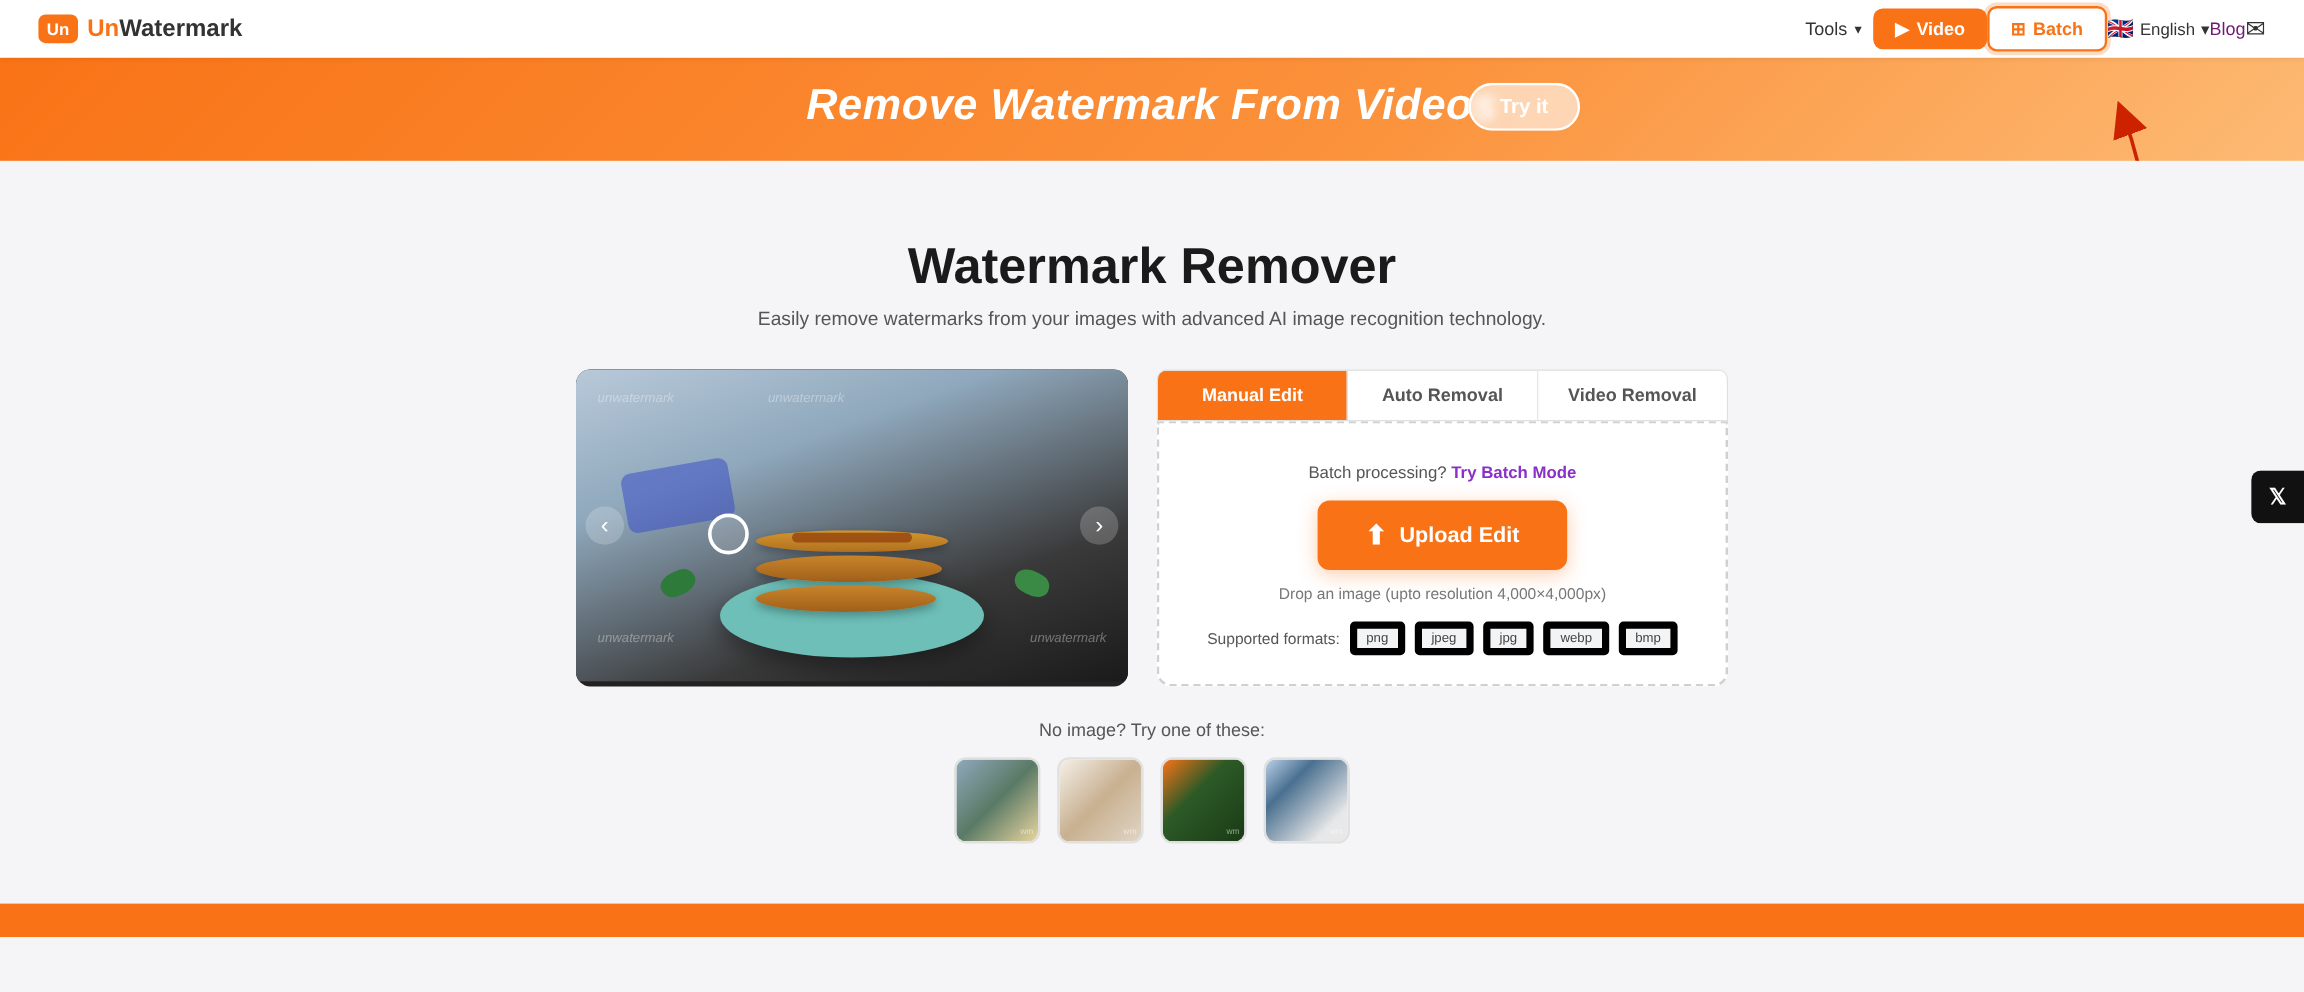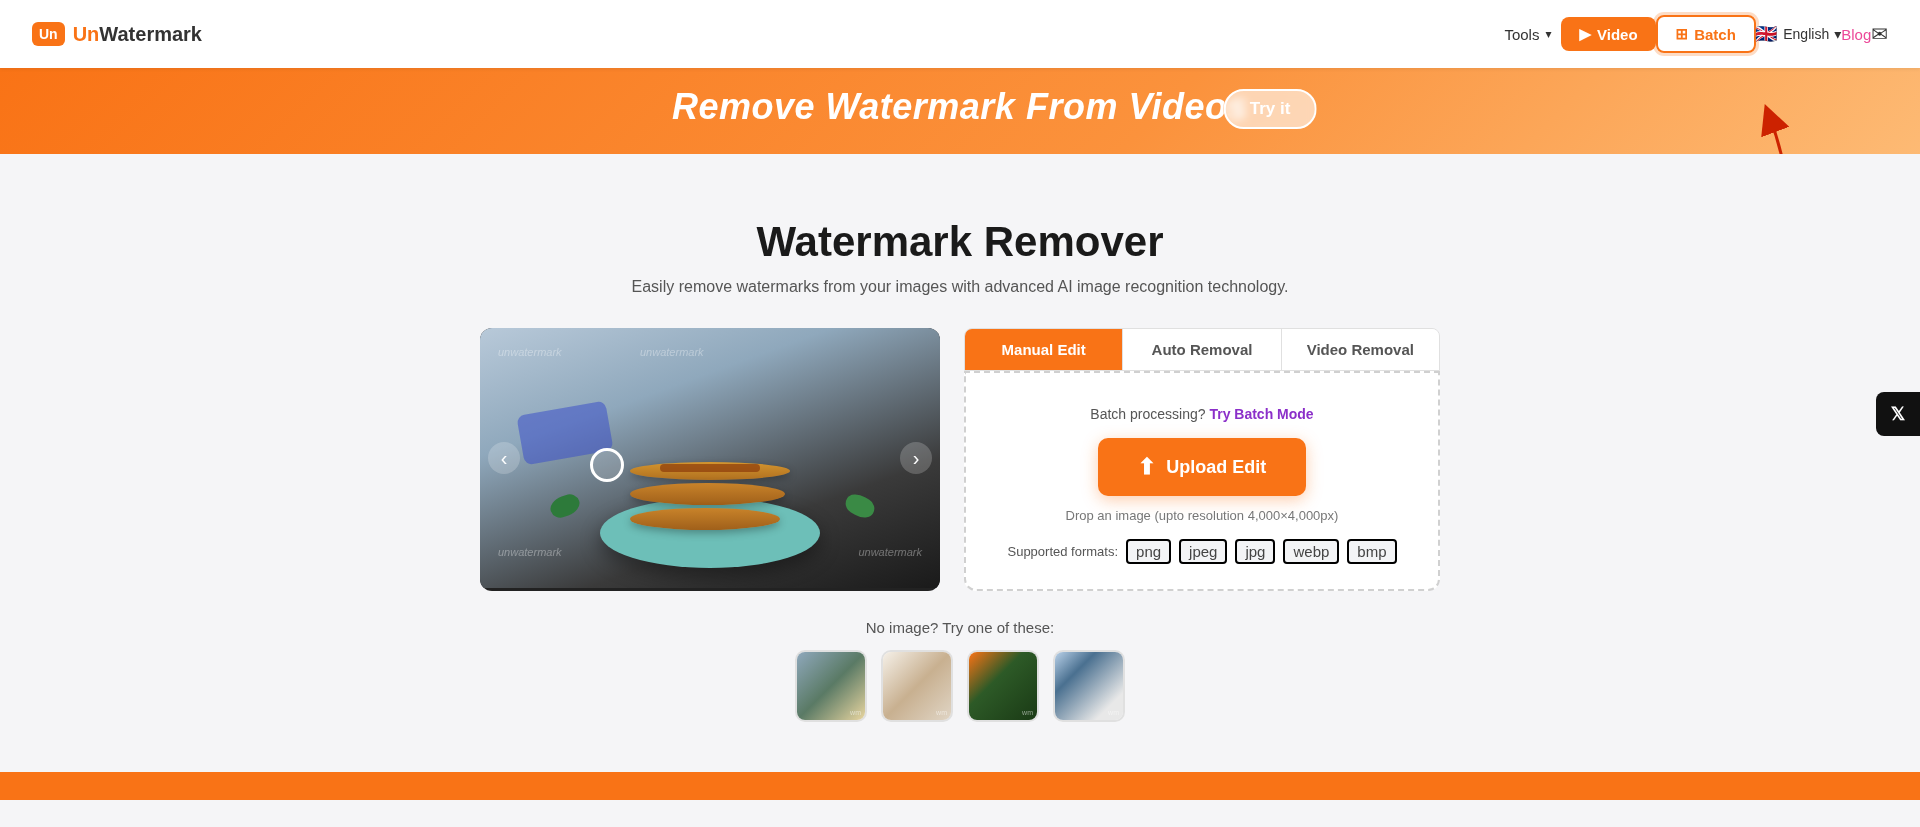--- a/index.html
+++ b/index.html
@@ -1,34 +1,34 @@
 <!DOCTYPE html>
 <html><head>
   <meta charset="utf-8">
   <style>
     * { margin: 0; padding: 0; box-sizing: border-box; }
     body { font-family: -apple-system, BlinkMacSystemFont, 'Segoe UI', Arial, sans-serif; background: #f5f5f7; overflow-x: hidden; }
 
     
     .navbar {
       display: flex; align-items: center; justify-content: space-between;
-      background: #fff; padding: 0 32px; height: 68px;
+      background: #fff; padding: 0 32px; height: 48px;
       box-shadow: 0 1px 4px rgba(0,0,0,0.08); position: relative; z-index: 10;
     }
     .nav-logo { display: flex; align-items: center; gap: 8px; font-size: 20px; font-weight: 700; color: #333; text-decoration: none; }
     .nav-logo .logo-box { background: #f97316; border-radius: 6px; padding: 4px 7px; color: #fff; font-size: 14px; font-weight: 800; }
     .nav-right { display: flex; align-items: center; }
     .nav-tools { display: flex; align-items: center; gap: 4px; font-size: 15px; color: #333; cursor: pointer; padding: 6px 10px; }
     .nav-tools .chevron { font-size: 12px; margin-left: 2px; }
     .nav-btn { display: flex; align-items: center; gap: 6px; padding: 8px 18px; border-radius: 8px; font-size: 15px; font-weight: 600; cursor: pointer; border: none; }
     .btn-video { background: #f97316; color: #fff; }
     .btn-batch { background: transparent; color: #f97316; border: 2px solid #f97316; }
     .btn-batch.highlighted { box-shadow: 0 0 0 3px #f9731640; }
     .nav-lang { display: flex; align-items: center; gap: 5px; font-size: 14px; color: #333; cursor: pointer; }
-    .nav-blog { font-size: 15px; color: #ec4899; cursor: pointer; font-weight: 500; }
+    .nav-blog { font-size: 15px; color: #701a75; cursor: pointer; font-weight: 500; }
     .nav-mail { font-size: 20px; cursor: pointer; color: #333; }
 
     
     .banner {
       background: linear-gradient(135deg, #f97316 0%, #fb923c 60%, #fdba74 100%);
       padding: 18px 0 20px 0; text-align: center; position: relative; overflow: hidden;
     }
     .banner-title { font-size: 36px; font-weight: 800; color: #fff; letter-spacing: 0.5px; margin-bottom: 6px; font-style: italic; }
     .banner-subtitle { font-size: 15px; color: #fff; opacity: 0.95; letter-spacing: 0.3px; }
     .banner-subtitle .sep { margin: 0 8px; opacity: 0.7; }
@@ -123,22 +123,22 @@
     .batch-link { color: #8b2fc9; font-weight: 700; text-decoration: none; cursor: pointer; }
     .upload-btn {
       background: #f97316; color: #fff; border: none; border-radius: 10px;
       padding: 16px 40px; font-size: 18px; font-weight: 700; cursor: pointer;
       display: flex; align-items: center; gap: 10px; box-shadow: 0 4px 16px rgba(249,115,22,0.35);
     }
     .upload-icon { font-size: 22px; }
     .drop-info { font-size: 13px; color: #777; }
     .formats { display: flex; align-items: center; gap: 8px; font-size: 13px; color: #555; margin-top: 4px; }
     .fmt-badge {
-      background: #f3f4f6; border: 2px solid #000000; border-radius: 4px;
-      padding: 2px 8px; font-size: 15px; color: #444; font-weight: 500;
+      background: #f3f4f6; border: 6px solid #000000; border-radius: 4px;
+      padding: 2px 8px; font-size: 11px; color: #444; font-weight: 500;
     }
 
     
     .sample-section { text-align: center; margin-top: 28px; }
     .sample-title { font-size: 15px; color: #555; margin-bottom: 14px; }
     .sample-images { display: flex; gap: 14px; justify-content: center; }
     .sample-img {
       width: 72px; height: 72px; border-radius: 10px; overflow: hidden; cursor: pointer;
       border: 2px solid #e0e0e0; position: relative;
     }

